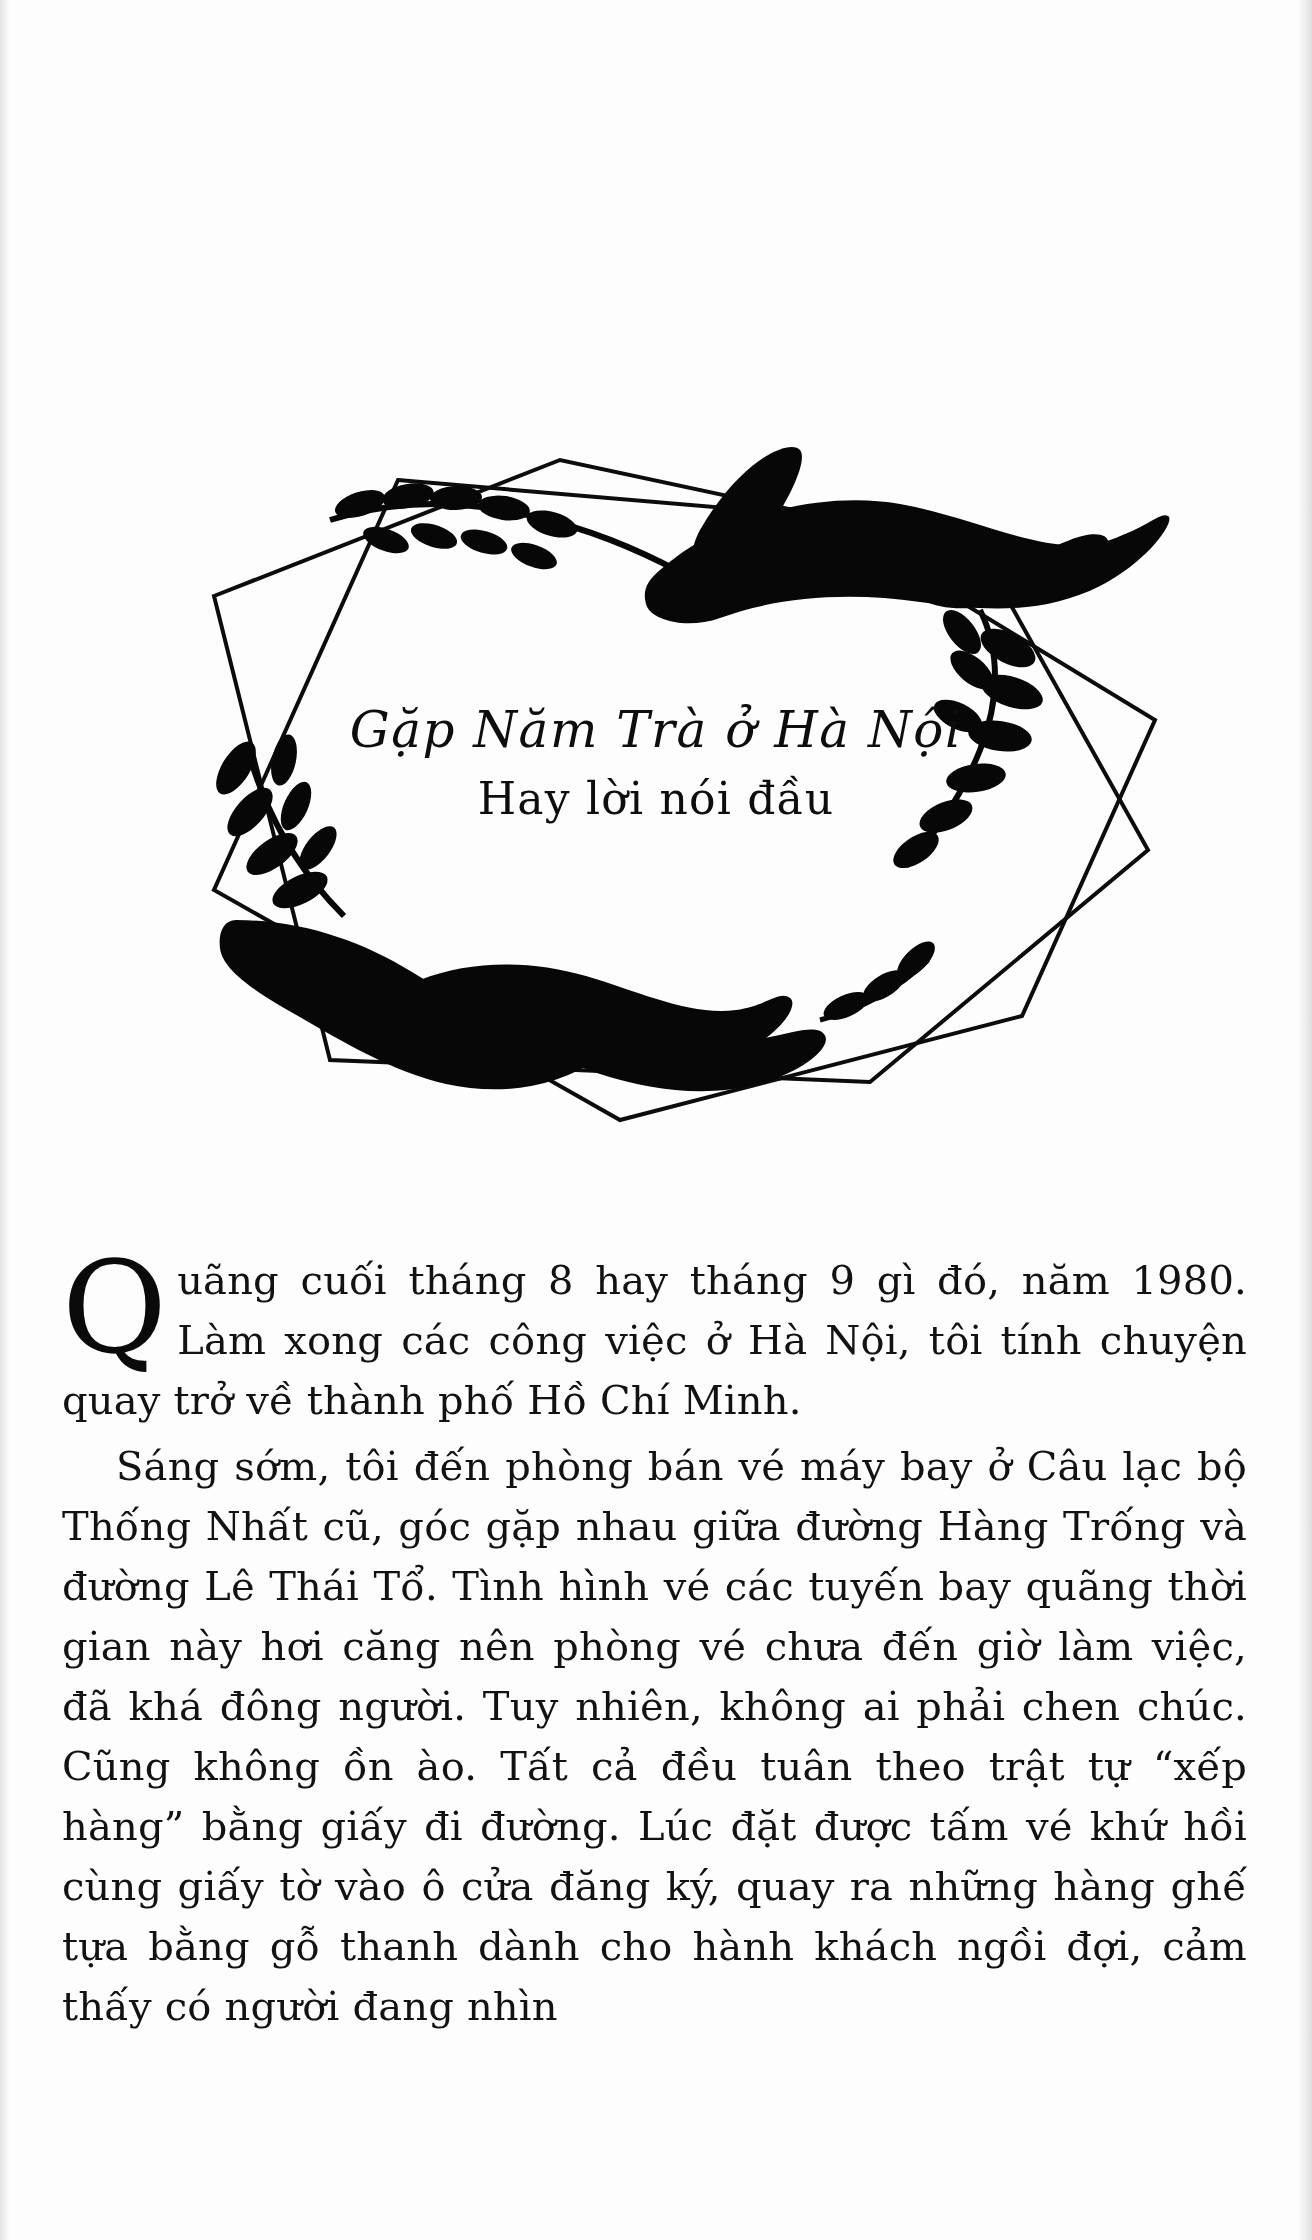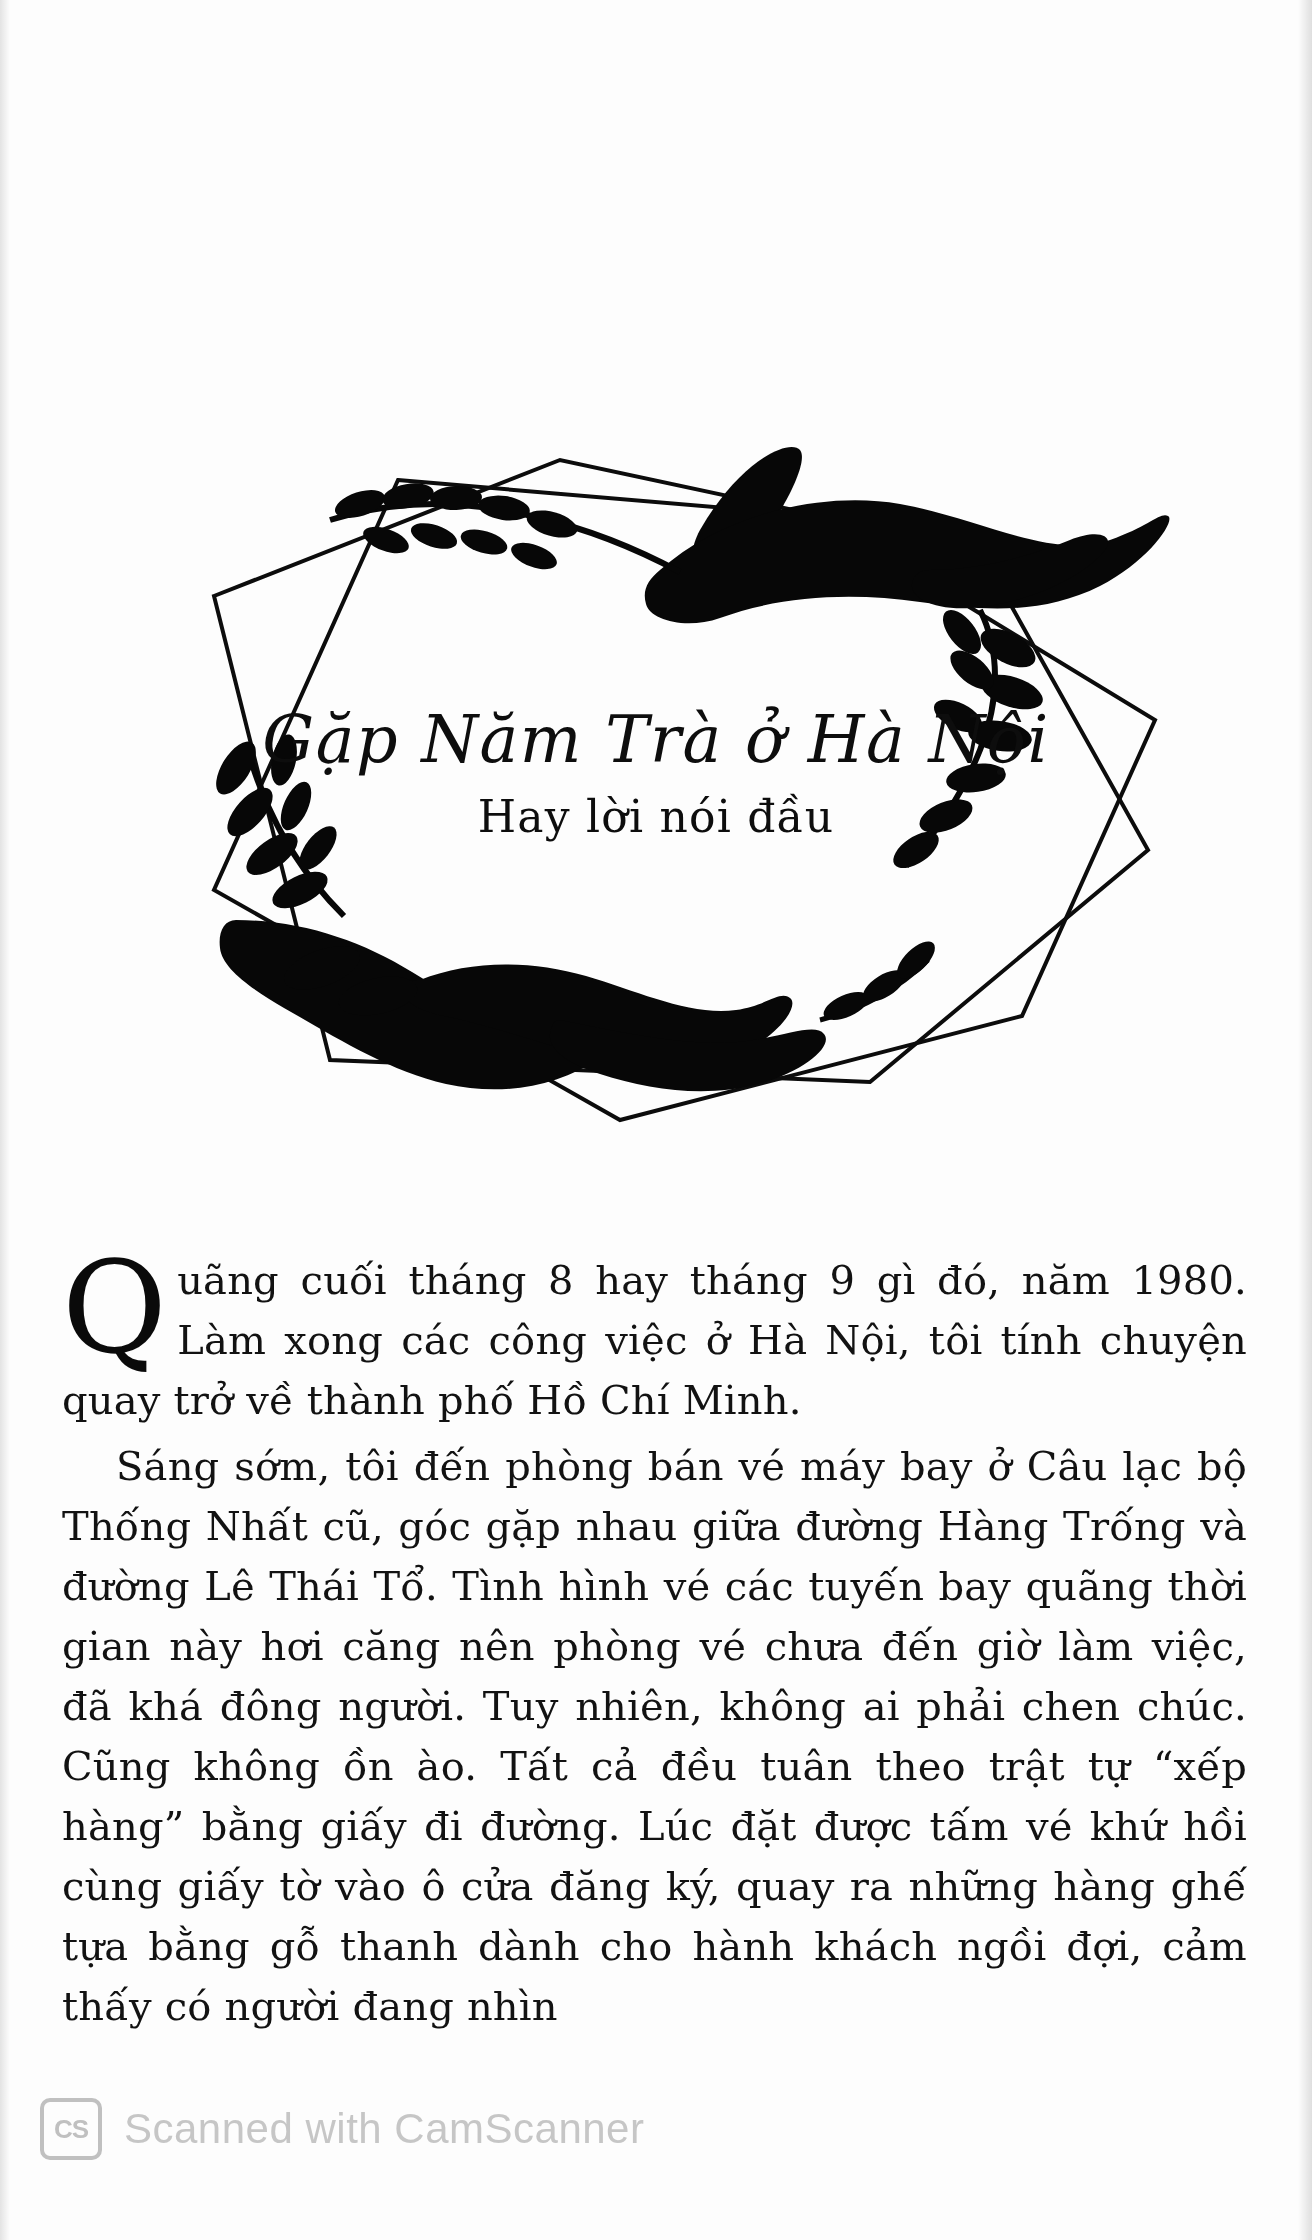--- a/index.html
+++ b/index.html
@@ -40,21 +40,21 @@
     position: absolute;
     top: 700px;
     left: 0;
     width: 1312px;
     text-align: center;
     pointer-events: none;
   }
   .chapter-title {
     font-family: "DejaVu Serif", serif;
     font-style: italic;
-    font-size: 65px;
+    font-size: 50px;
     line-height: 1.22;
     letter-spacing: 1.5px;
     color: #0d0d0d;
     margin: 0;
     font-weight: 500;
   }
   .chapter-subtitle {
     font-family: "DejaVu Serif", serif;
     font-size: 44px;
     line-height: 1.25;
@@ -222,18 +222,14 @@
     <h2 class="chapter-subtitle">Hay lời nói đầu</h2>
   </div>
 
   <div class="body-text">
     <p class="para dropcap-para">
       <span class="dropcap">Q</span><span>uãng cuối tháng 8 hay tháng 9 gì đó, năm 1980. Làm xong các công việc ở Hà Nội, tôi tính chuyện quay trở về thành phố Hồ Chí Minh.</span>
     </p>
     <p class="para indent">Sáng sớm, tôi đến phòng bán vé máy bay ở Câu lạc bộ Thống Nhất cũ, góc gặp nhau giữa đường Hàng Trống và đường Lê Thái Tổ. Tình hình vé các tuyến bay quãng thời gian này hơi căng nên phòng vé chưa đến giờ làm việc, đã khá đông người. Tuy nhiên, không ai phải chen chúc. Cũng không ồn ào. Tất cả đều tuân theo trật tự “xếp hàng” bằng giấy đi đường. Lúc đặt được tấm vé khứ hồi cùng giấy tờ vào ô cửa đăng ký, quay ra những hàng ghế tựa bằng gỗ thanh dành cho hành khách ngồi đợi, cảm thấy có người đang nhìn</p>
   </div>
 
-  <div class="watermark">
-    <div class="cs-badge">CS</div>
-    <div class="cs-text">Scanned with CamScanner</div>
-  </div>
 
 </div>
 
 </body></html>

